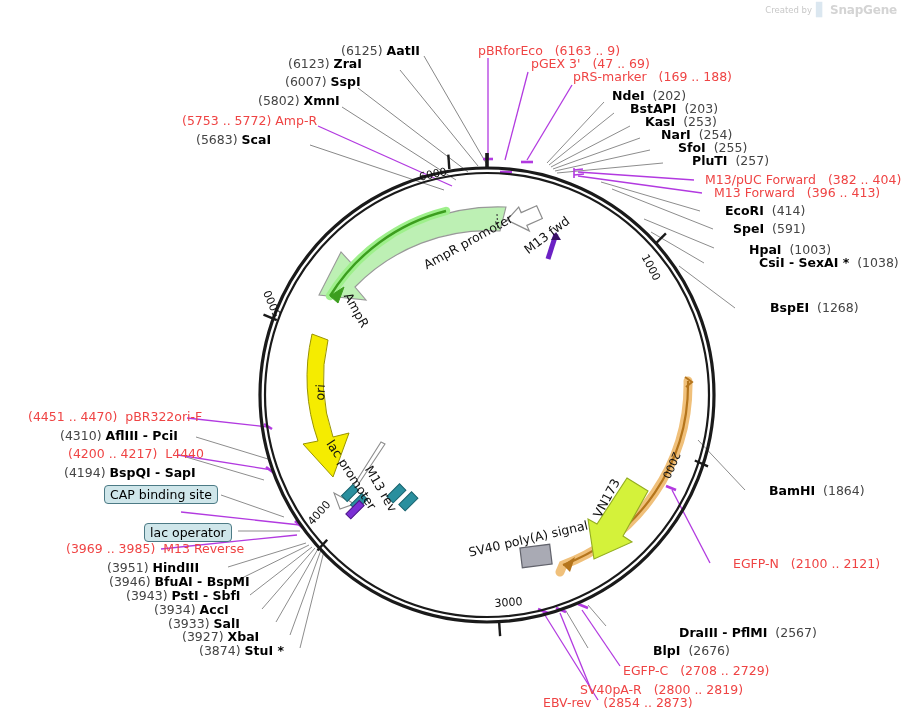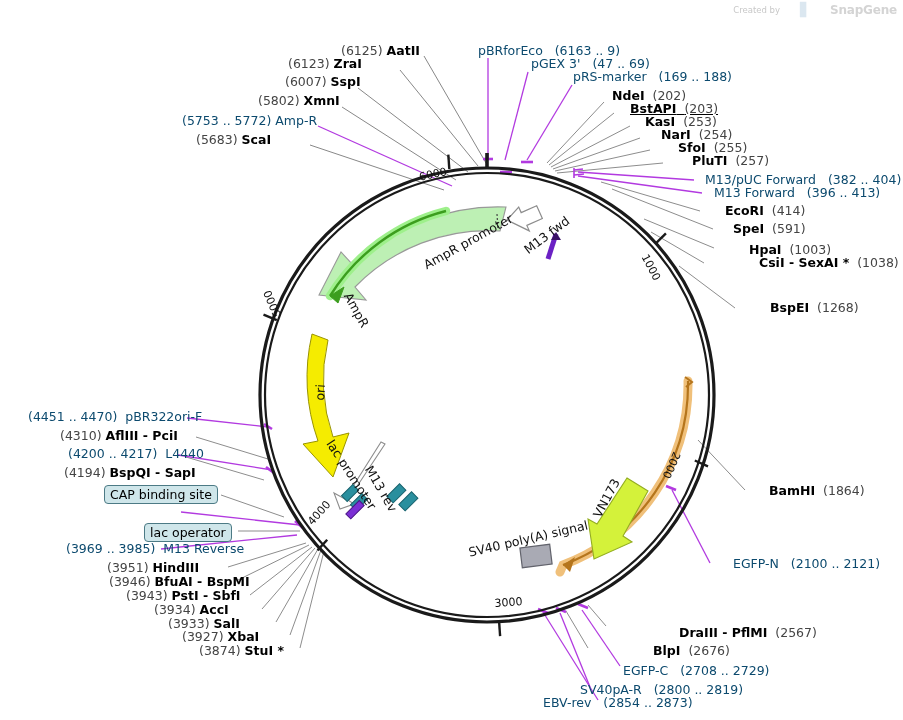--- a/index.html
+++ b/index.html
@@ -4,30 +4,30 @@
 <style>
   html,body{margin:0;padding:0;background:#ffffff;}
   body{width:903px;height:720px;overflow:hidden;
        font-family:"DejaVu Sans","Liberation Sans",sans-serif;}
   #stage{position:relative;width:903px;height:720px;}
   svg{position:absolute;left:0;top:0;}
   .lbl{position:absolute;white-space:nowrap;line-height:1.05;}
   .enz{color:#000000;font-size:12.5px;}
   .enz b{font-weight:bold;}
   .pos{color:#444444;font-weight:normal;}
-  .pur{color:#0c4a6e;font-size:12.5px;}
+  .pur{color:#ef4444;font-size:12.5px;}
   .featlbl{position:absolute;white-space:nowrap;color:#111;font-size:12.5px;}
   .tick{position:absolute;white-space:nowrap;color:#111;font-size:11px;}
   .boxlbl{position:absolute;white-space:nowrap;font-size:12.5px;color:#000;
           background:#cfe6ea;border:1px solid #4c7a85;border-radius:4px;
           padding:1px 5px;}
   #title{position:absolute;text-align:center;width:300px;}
   #title .name{font-size:14.5px;font-weight:bold;color:#000;letter-spacing:0.1px;}
   #title .bp{font-size:12.5px;color:#222;margin-top:1px;}
-  #wm{position:absolute;right:6px;top:2px;display:flex;align-items:center;gap:20px;}
+  #wm{position:absolute;right:6px;top:2px;display:flex;align-items:center;gap:4px;}
   #wm .c{font-size:8.5px;color:#c8c8c8;}
   #wm .s{font-size:12px;color:#d4d4d4;font-weight:bold;letter-spacing:-0.2px;}
   #wm .m{color:#dbe7f0;font-size:13px;}
 </style>
 </head>
 <body>
 
 <div id="stage">
 
   <svg width="903" height="720">
@@ -265,21 +265,21 @@
     &nbsp;&nbsp;<span>(47 .. 69)</span>
   </div>
   <div class="lbl pur" style="left:573px;top:70px;">
     <span>pRS-marker</span>
     &nbsp;&nbsp;<span>(169 .. 188)</span>
   </div>
   <div class="lbl enz" style="left:612px;top:89px;">
     <b>NdeI</b>
     &nbsp;<span class="pos">(202)</span>
   </div>
-  <div class="lbl enz" style="left:630px;top:102px;text-decoration:underline;">
+  <div class="lbl enz" style="left:630px;top:102px;">
     <b>BstAPI</b>
     &nbsp;<span class="pos">(203)</span>
   </div>
   <div class="lbl enz" style="left:645px;top:115px;">
     <b>KasI</b>
     &nbsp;<span class="pos">(253)</span>
   </div>
   <div class="lbl enz" style="left:661px;top:128px;">
     <b>NarI</b>
     &nbsp;<span class="pos">(254)</span>

